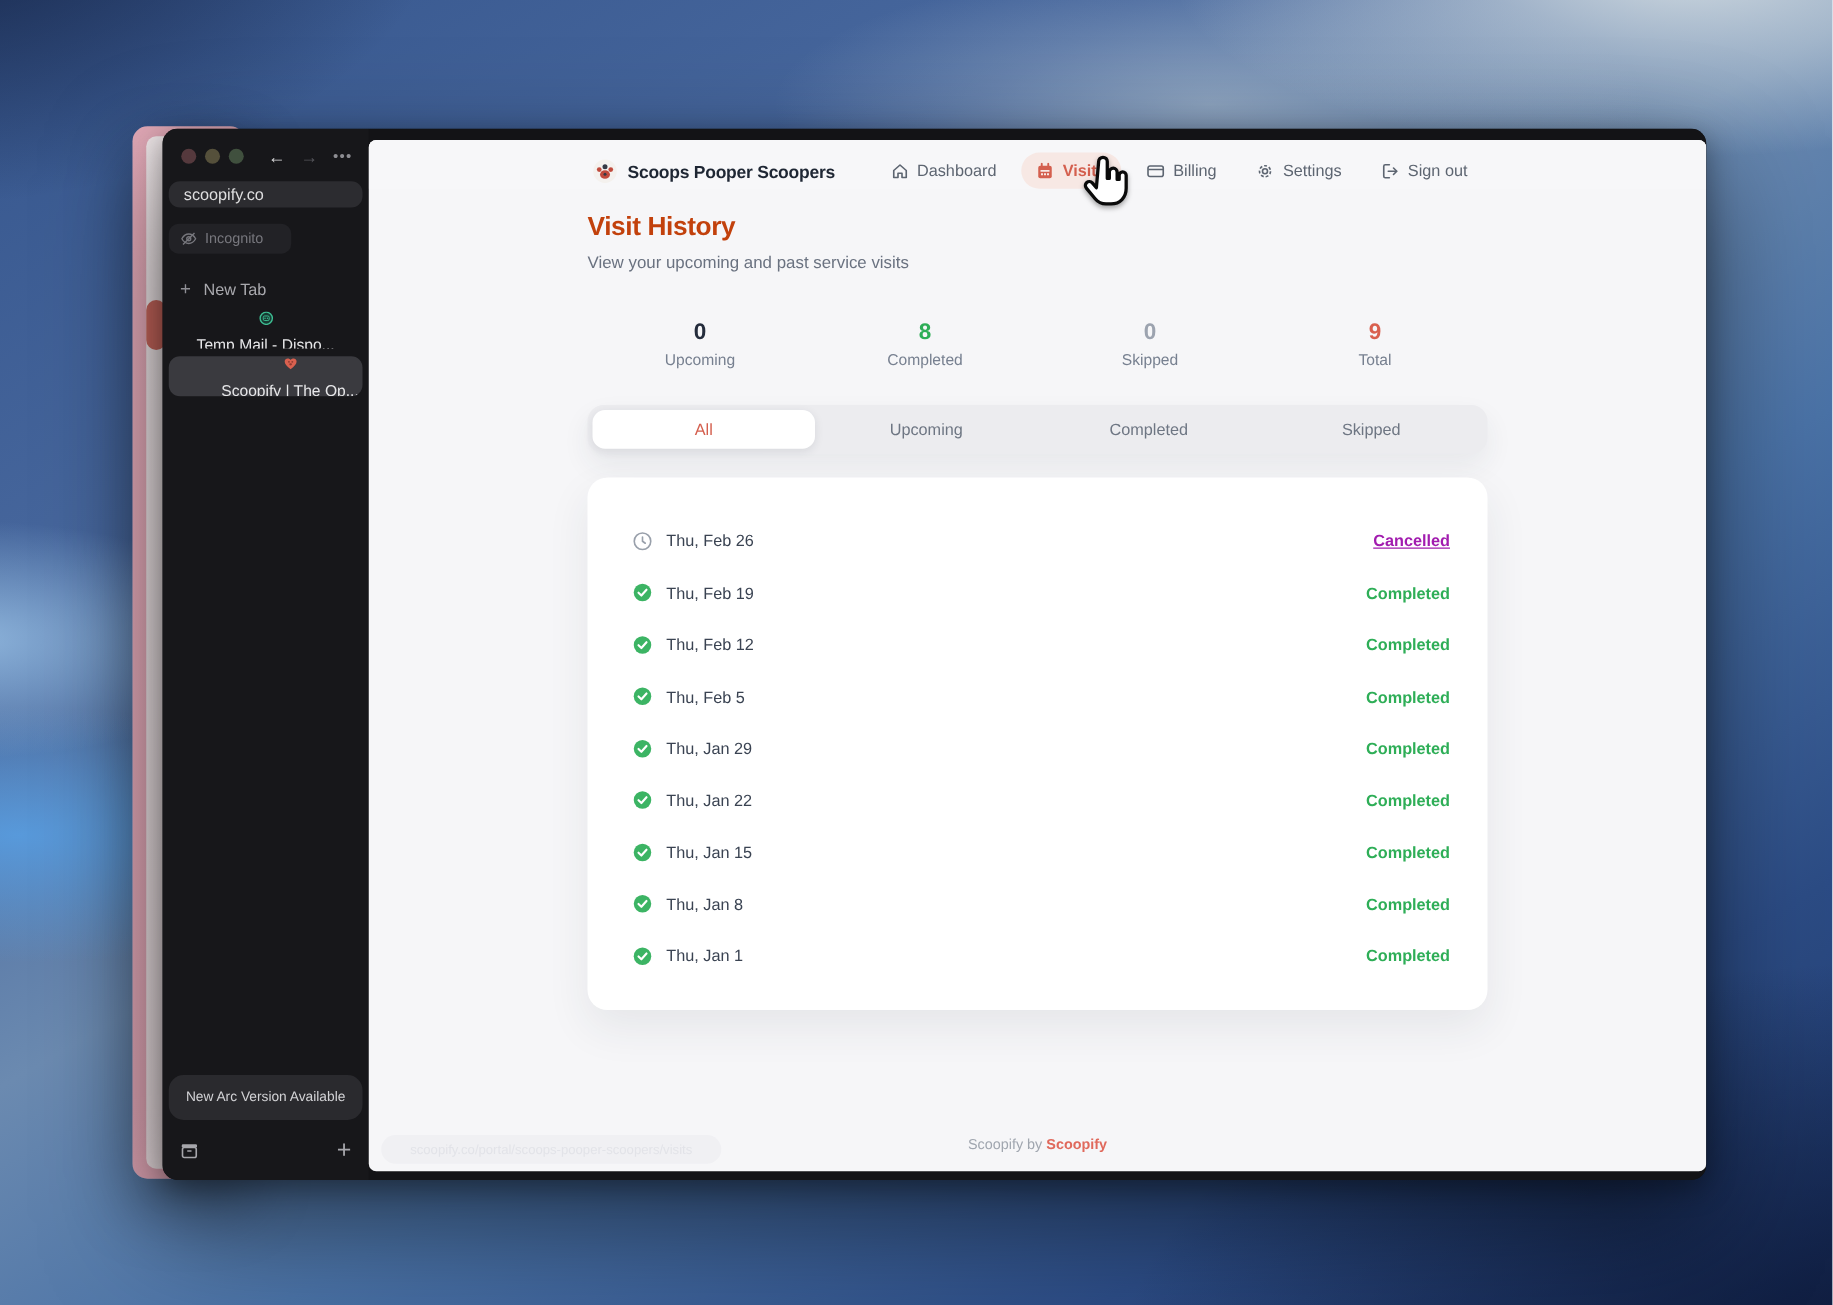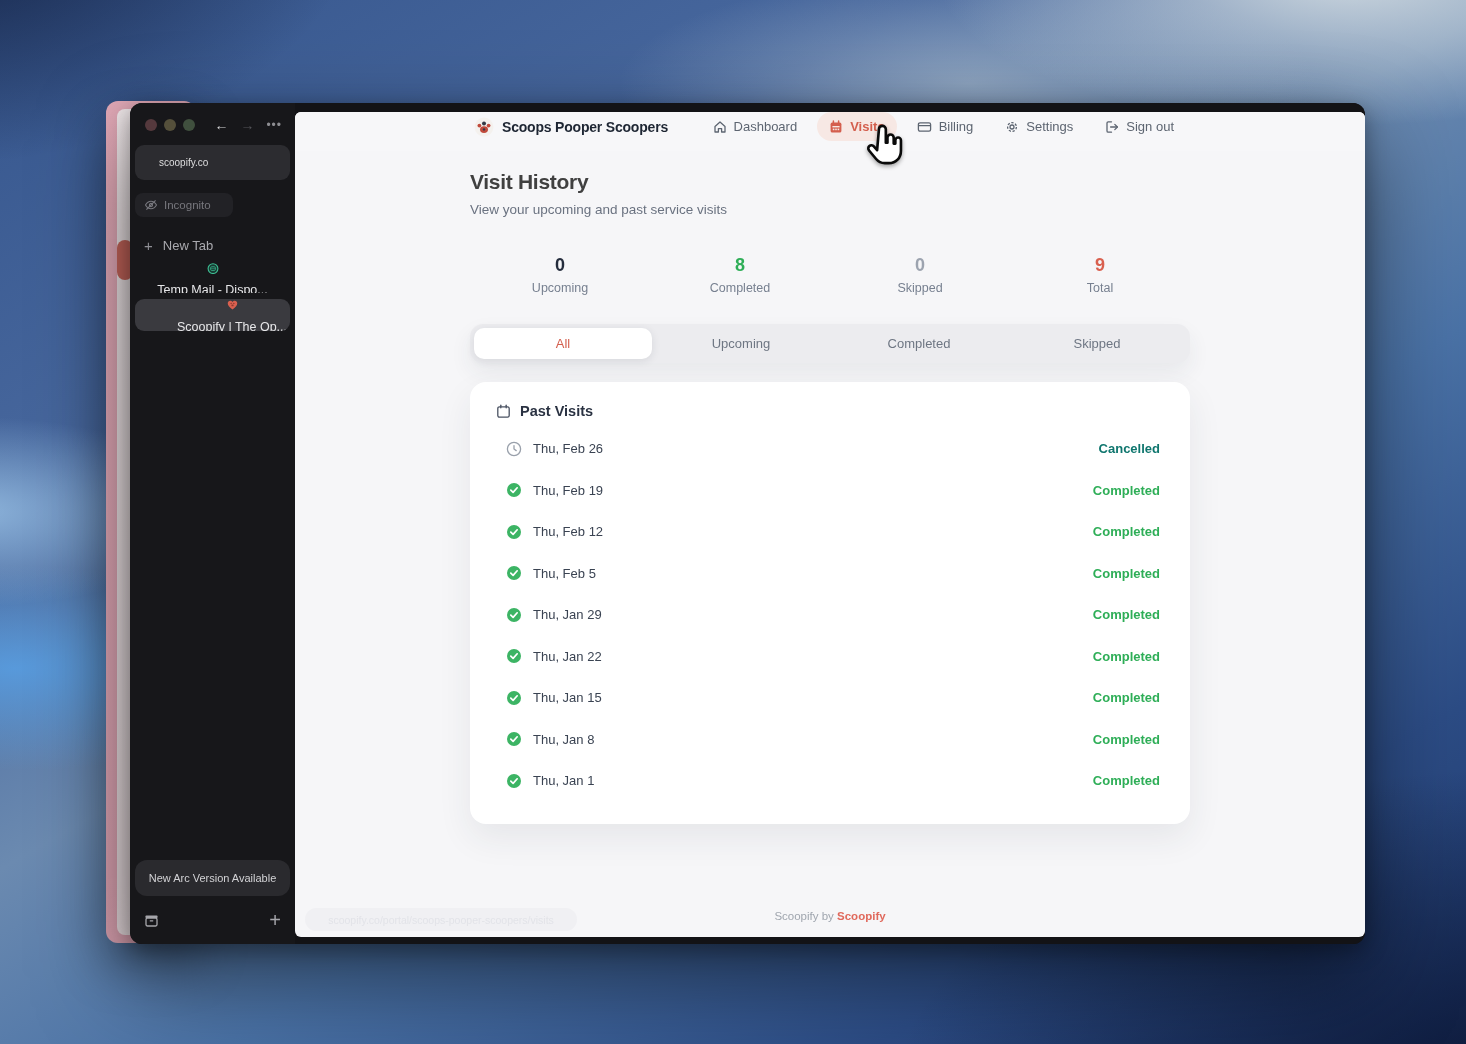--- a/index.html
+++ b/index.html
@@ -33,22 +33,22 @@
     display:flex; overflow:hidden; }
 
   
   .sidebar { width:165px; flex:0 0 165px; position:relative; background:#17171a; padding:12px 5px 0 5px; }
   .traffic-row { display:flex; align-items:center; padding:2px 8px 0 10px; }
   .tl { width:12px; height:12px; border-radius:50%; margin-right:7px; }
   .tl-red{ background:#55393d; } .tl-yellow{ background:#55503b; } .tl-green{ background:#40503e; }
   .nav-arrows { margin-left:auto; display:flex; align-items:center; gap:12px; font-size:14px; }
   .arrow-back{ color:#d8d8da; } .arrow-fwd{ color:#55555a; } .more-dots{ color:#8d8d92; letter-spacing:1px; font-size:12px; }
 
-  .url-bar { margin:12px 0 0 0; height:35px; border-radius:9px; background:#2c2c30;
-    display:flex; align-items:center; padding:0 24px; color:#dededf; font-size:10px; }
+  .url-bar { margin:12px 0 0 0; height:21px; border-radius:9px; background:#2c2c30;
+    display:flex; align-items:center; padding:0 12px; color:#dededf; font-size:13px; }
 
   .incognito-pill { margin:13px 0 0 0; width:98px; height:24px; border-radius:8px; background:#222226;
     display:flex; align-items:center; gap:6px; padding:0 9px; color:#77777d; font-size:11.5px; }
 
   .newtab-row { margin:16px 0 0 0; display:flex; align-items:center; gap:10px; padding:0 9px;
     color:#a9a9ae; font-size:13px; height:24px; }
   .newtab-plus { color:#8f8f95; font-size:15px; }
 
   .tab-row { display:flex; align-items:center; gap:9px; padding:0 9px; height:30px;
     color:#e7e7e9; font-size:12.5px; border-radius:9px; margin-top:6px; white-space:nowrap; overflow:hidden;flex-direction:column; }
@@ -59,34 +59,34 @@
   .update-pill { height:36px; border-radius:12px; background:#2a2a2e; color:#d2d2d5;
     font-size:11px; display:flex; align-items:center; justify-content:center; }
   .sidebar-footer { display:flex; align-items:center; justify-content:space-between; padding:0 9px; height:48px; }
   .plus-bottom { color:#a6a6ab; font-size:20px; font-weight:400; }
 
   
   .content-wrap { flex:1; padding:9px 0 7px 0; background:#131316; min-width:0; }
   .content { position:relative; width:100%; height:100%; background:#f6f6f8; border-radius:6px;
     overflow:hidden; display:flex; flex-direction:column; }
 
-  .app-header { height:39px; flex:0 0 39px; background:#f7f7f9; display:flex; align-items:flex-start; justify-content:center; }
+  .app-header { height:39px; flex:0 0 39px; background:#f7f7f9; display:flex; align-items:flex-end; justify-content:center; }
   .app-header-inner { width:712px; display:flex; align-items:center; justify-content:space-between; }
   .brand { display:flex; align-items:center; gap:8px; }
   .brand-name { font-size:14px; font-weight:bold; color:#1e2633; letter-spacing:-.2px; }
   .top-nav { display:flex; align-items:center; gap:8px; }
   .nav-item { display:flex; align-items:center; gap:7px; color:#5d6571; font-size:13px;
     padding:7px 12px; border-radius:18px; }
   .nav-item.active { background:#f7e8e4; color:#d45f4e; font-weight:bold; }
   .nav-item svg { display:block; }
 
   .page-body { flex:1; display:flex; flex-direction:column; align-items:center; }
   .page-col { width:720px; }
 
-  .page-title { margin-top:19px; font-size:21px; font-weight:bold; color:#404040; letter-spacing:-.3px; }
+  .page-title { margin-top:19px; font-size:21px; font-weight:bold; color:#c2410c; letter-spacing:-.3px; }
   .page-subtitle { margin-top:8px; font-size:13.5px; color:#6a7280; }
 
   .stats-row { margin-top:38px; display:flex; }
   .stat { flex:1; text-align:center; }
   .stat-value { font-size:18px; font-weight:bold; }
   .stat-label { margin-top:5px; font-size:12.5px; color:#778090; }
 
   .filter-tabs { margin-top:29px; background:#ececef; border-radius:13px; padding:4px;
     display:flex; box-shadow:0 10px 22px rgba(40,50,70,.07); }
   .filter-tab { flex:1; text-align:center; font-size:13px; color:#6e7683; padding:8px 0; border-radius:10px; }
@@ -94,21 +94,21 @@
 
   .visits-card { margin-top:19px; background:#ffffff; border-radius:16px; padding:21px 30px 22px 26px;
     box-shadow:0 14px 34px rgba(35,45,65,.08); }
   .card-header { display:flex; align-items:center; gap:9px; font-size:14.5px; font-weight:bold; color:#2a3242; }
   .visit-rows { margin-top:9px; }
   .visit-row { display:flex; align-items:center; height:41.5px; padding-left:10px; }
   .visit-icon { width:16px; height:16px; flex:0 0 16px; display:flex; }
   .visit-date { margin-left:11px; font-size:13px; color:#3a4352; }
   .visit-status { margin-left:auto; font-size:13px; font-weight:bold; }
   .visit-status.completed { color:#2eae57; }
-  .visit-status.cancelled { color:#0f766e; }
+  .visit-status.cancelled { color:#a21caf;text-decoration:underline; }
 
   .page-footer { margin-top:auto; padding-bottom:15px; text-align:center; font-size:11.5px; color:#a0a6af; }
   .page-footer b { color:#e0695c; }
 
   .status-pill { position:absolute; left:10px; bottom:6px; width:272px; height:23px; border-radius:12px;
     background:#f0f0f3; color:#e2e3e8; font-size:10.5px; display:flex; align-items:center; justify-content:center;
     overflow:hidden; white-space:nowrap; }
 
   .cursor { position:absolute; left:862px; top:122px; width:46px; height:52px; z-index:50; pointer-events:none;
     filter:drop-shadow(0 2px 2px rgba(0,0,0,.35)); }
@@ -276,28 +276,20 @@
             </div>
 
             <div class="filter-tabs">
               <div class="filter-tab active">All</div>
               <div class="filter-tab">Upcoming</div>
               <div class="filter-tab">Completed</div>
               <div class="filter-tab">Skipped</div>
             </div>
 
             <div class="visits-card">
-              <div class="card-header">
-                <svg width="15" height="15" viewBox="0 0 15 15">
-                  <rect x="1.8" y="2.8" width="11.4" height="10.4" rx="1.6" fill="none" stroke="#4a5262" stroke-width="1.3"></rect>
-                  <line x1="4.8" y1="1.2" x2="4.8" y2="3.8" stroke="#4a5262" stroke-width="1.3" stroke-linecap="round"></line>
-                  <line x1="10.2" y1="1.2" x2="10.2" y2="3.8" stroke="#4a5262" stroke-width="1.3" stroke-linecap="round"></line>
-                </svg>
-                <span>Past Visits</span>
-              </div>
               <div class="visit-rows">
                   <div class="visit-row">
     <span class="visit-icon">
       <svg width="16" height="16" viewBox="0 0 16 16">
         <circle cx="8" cy="8" r="6.6" fill="none" stroke="#99a0ab" stroke-width="1.3"></circle>
         <path d="M8 4.6 V8 L10.2 9.6" fill="none" stroke="#99a0ab" stroke-width="1.3" stroke-linecap="round"></path>
       </svg>
 
     </span>
     <span class="visit-date">Thu, Feb 26</span>

